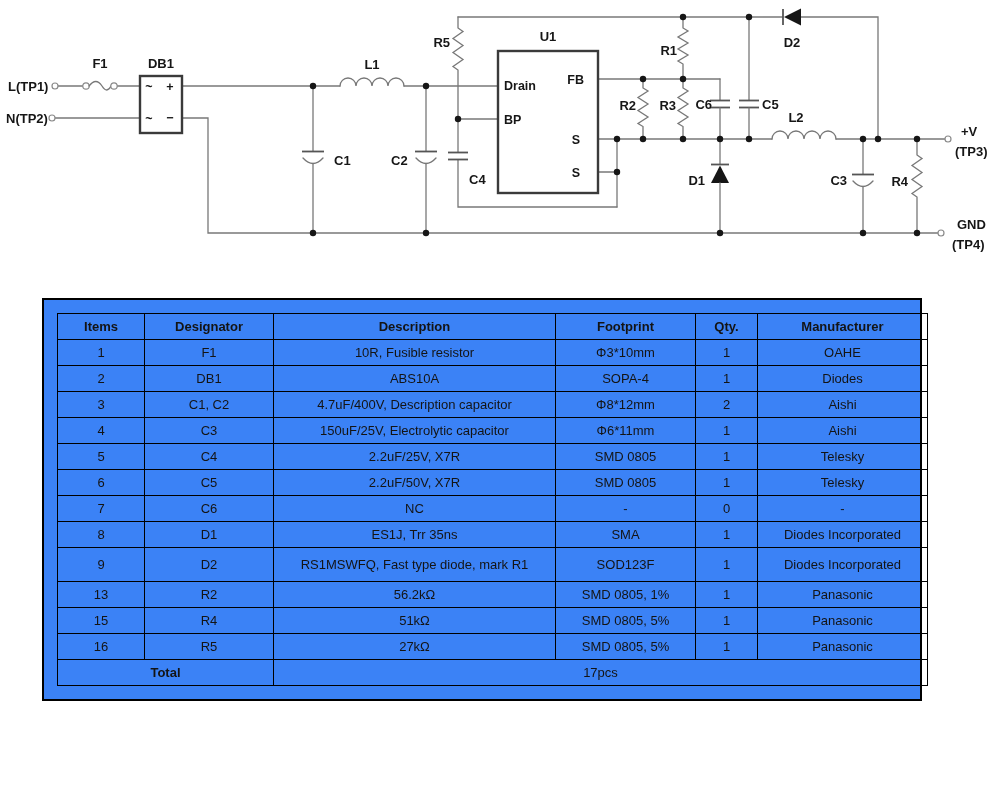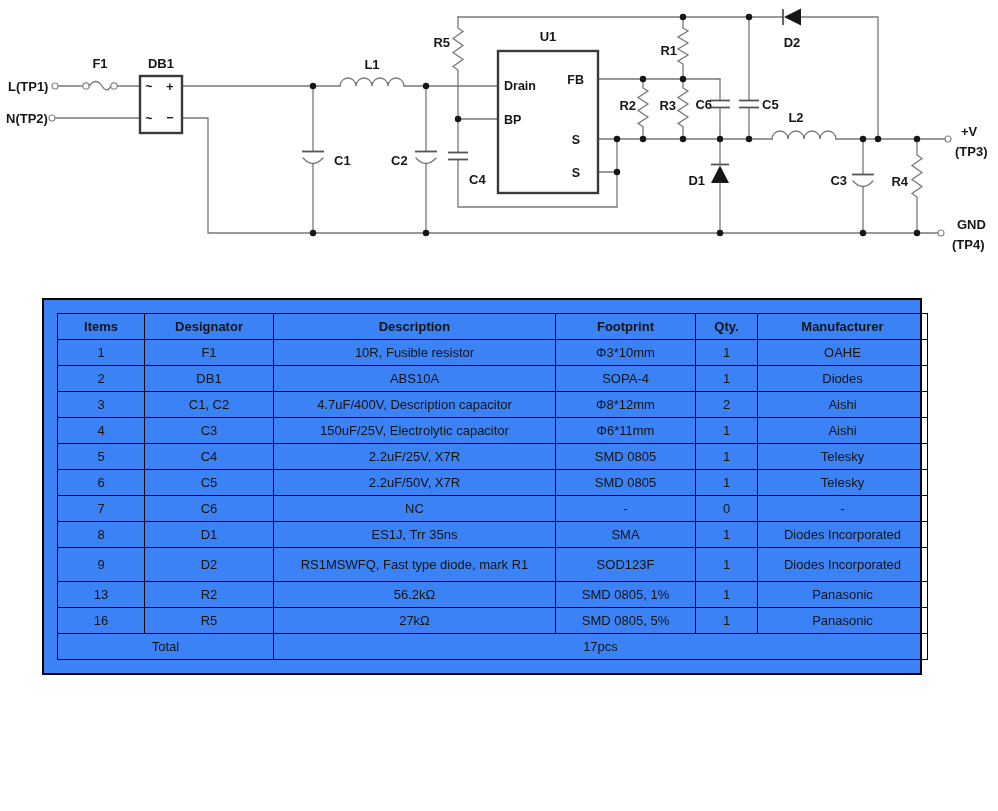--- a/index.html
+++ b/index.html
@@ -16,21 +16,21 @@
            font-size:13px;font-weight:600;}
   svg text.pin{font-size:12.5px;font-weight:600;}
   .bom-wrap{position:absolute;left:42px;top:267px;width:880px;
             border:2px solid #000;padding:13px;box-sizing:border-box;background:#3b82f6;margin-top:31px;}
   table.bom{border-collapse:collapse;width:100%;table-layout:fixed;
             font-size:13px;color:#141414;}
   .bom th,.bom td{border:1px solid #000;text-align:center;vertical-align:middle;
                   padding:0 3px;height:25px;overflow:hidden;white-space:nowrap;}
   .bom th{font-weight:bold;}
   .bom tbody tr:nth-child(9) td{height:33px;}
-  .bom tfoot .b{font-weight:normal;}
+  .bom tfoot .b{font-weight:bold;}
 </style>
 </head>
 <body>
 
 <div class="page">
 
   <svg class="schematic" width="998" height="258" viewBox="0 0 998 258">
 
     <g>
       <path class="w" d="M58,86 H83"></path>
@@ -302,20 +302,28 @@
           </tr>
           <tr>
             <td>13</td>
             <td>R2</td>
             <td>56.2kΩ</td>
             <td>SMD 0805, 1%</td>
             <td>1</td>
             <td>Panasonic</td>
           </tr>
           <tr>
+            <td>15</td>
+            <td>R4</td>
+            <td>51kΩ</td>
+            <td>SMD 0805, 5%</td>
+            <td>1</td>
+            <td>Panasonic</td>
+          </tr>
+          <tr>
             <td>16</td>
             <td>R5</td>
             <td>27kΩ</td>
             <td>SMD 0805, 5%</td>
             <td>1</td>
             <td>Panasonic</td>
           </tr>
         </tbody>
       <tfoot>
         <tr>

